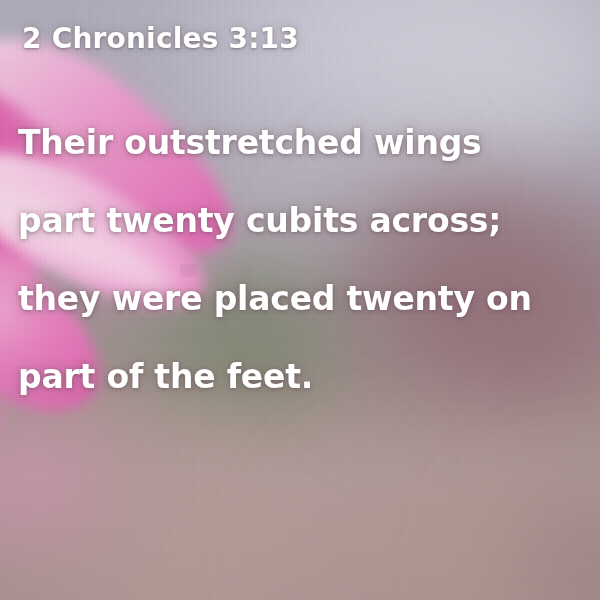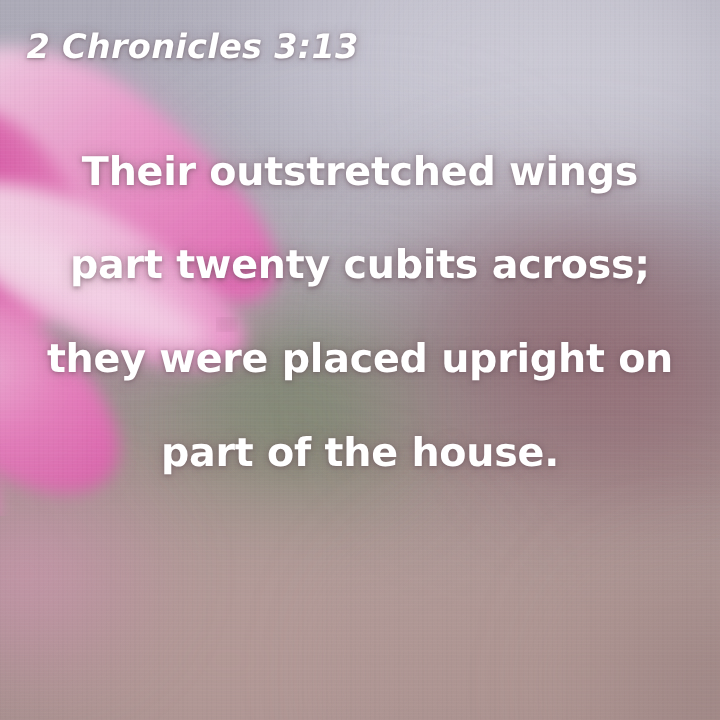--- a/index.html
+++ b/index.html
@@ -122,28 +122,26 @@
     left: 22px; top: 22px;
     color: #ffffff;
     font-family: "DejaVu Sans", sans-serif;
     font-weight: bold;
     font-size: 28px;
     letter-spacing: 0.2px;
     text-shadow:
       0 1px 3px rgba(90,70,80,0.55),
       0 0 10px rgba(120,95,105,0.35);
     white-space: nowrap;
-    font-style: italic;
   }
   .verse {
     position: absolute;
     left: 0; right: 0;
     top: 104px;
     padding: 0 18px;
-    text-align: center;
     color: #ffffff;
   }
   .verse-line {
     font-family: "DejaVu Sans", sans-serif;
     font-size: 33px;
     font-weight: bold;
     line-height: 78px;
     letter-spacing: -0.2px;
     white-space: nowrap;
     text-shadow:
@@ -244,17 +242,17 @@
   <div class="flower-reflection"></div>
 
   <div class="bg-soft"></div>
   <div class="bg-noise"></div>
 
   <div class="reference">2 Chronicles 3:13</div>
 
   <div class="verse">
     <div class="verse-line">Their outstretched wings</div>
     <div class="verse-line">part twenty cubits across;</div>
-    <div class="verse-line">they were placed upright on</div>
-    <div class="verse-line">part of the house.</div>
+    <div class="verse-line">they were placed twenty on</div>
+    <div class="verse-line">part of the feet.</div>
   </div>
 
 </div>
 
 </body></html>

